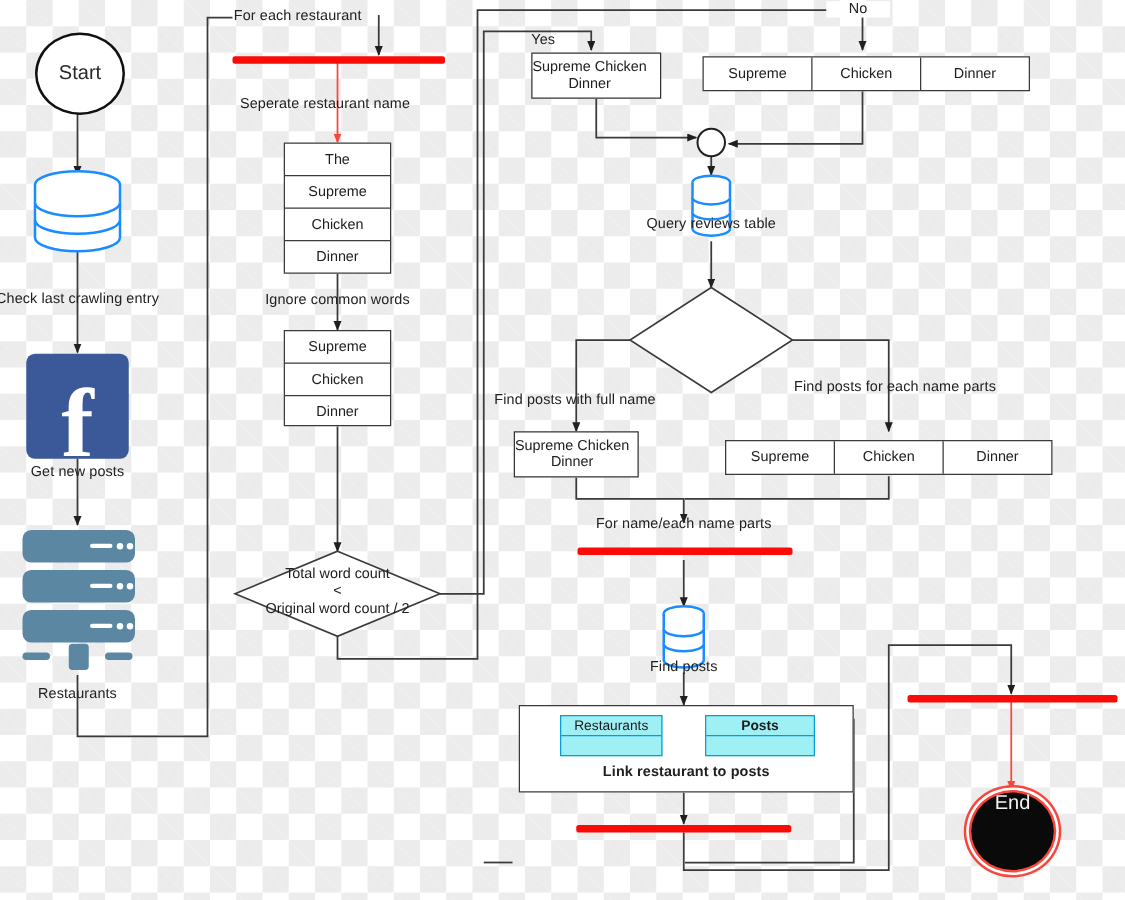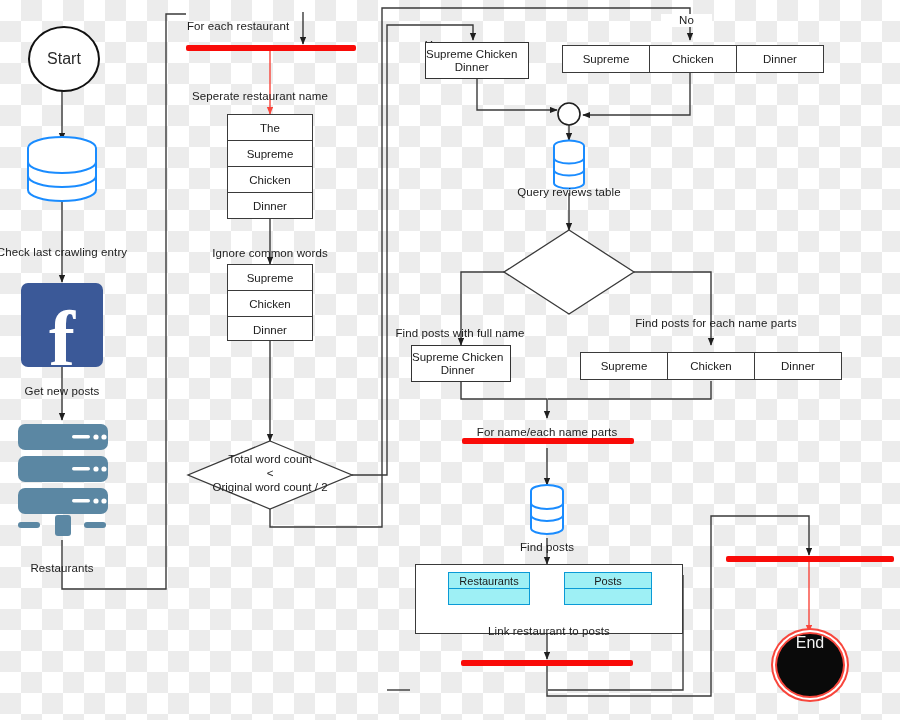--- a/index.html
+++ b/index.html
@@ -21,21 +21,20 @@
     background-color:#ffffff;
   }
   svg.layer{position:absolute;left:0;top:0;width:900px;height:720px;}
   .lbl{
     position:absolute;
     font-size:11.5px;
     color:#202020;
     white-space:nowrap;
     line-height:13px;
     letter-spacing:0.1px;
-    margin-top:13px;
   }
   .lbl.c{transform:translateX(-50%);text-align:center;}
   
   .box{
     position:absolute;
     border:1px solid #333;
     background:#fff;
     box-sizing:border-box;
     font-size:11.5px;
     color:#202020;
@@ -293,24 +292,24 @@
 
   <div class="lbl c" style="left:547px;top:413px;">For name/each name parts</div>
   <div class="fork" style="left:462px;top:438px;width:172px;height:6px;"></div>
 
   <div class="lbl c" style="left:547px;top:528px;">Find posts</div>
 
   <div class="linkbox" style="left:415px;top:564px;width:268px;height:70px;"></div>
   <div class="minitable" style="left:448px;top:572px;width:82px;height:33px;">
     <div class="hd">Restaurants</div>
   </div>
-  <div class="minitable" style="left:564px;top:572px;width:88px;height:33px;">
+  <div class="minitable" style="left:564px;top:572px;width:88px;height:33px;font-weight:bold;">
     <div class="hd">Posts</div>
   </div>
-  <div class="lbl c" style="left:549px;top:612px;">Link restaurant to posts</div>
+  <div class="lbl c" style="left:549px;top:612px;font-weight:bold;">Link restaurant to posts</div>
 
   <div class="fork" style="left:461px;top:660px;width:172px;height:6px;"></div>
 
   <div class="fork" style="left:726px;top:556px;width:168px;height:6px;"></div>
 
   <div class="end-node" style="left:775px;top:632px;width:66px;height:62px;">
     <span>End</span>
   </div>
 
 </div>

